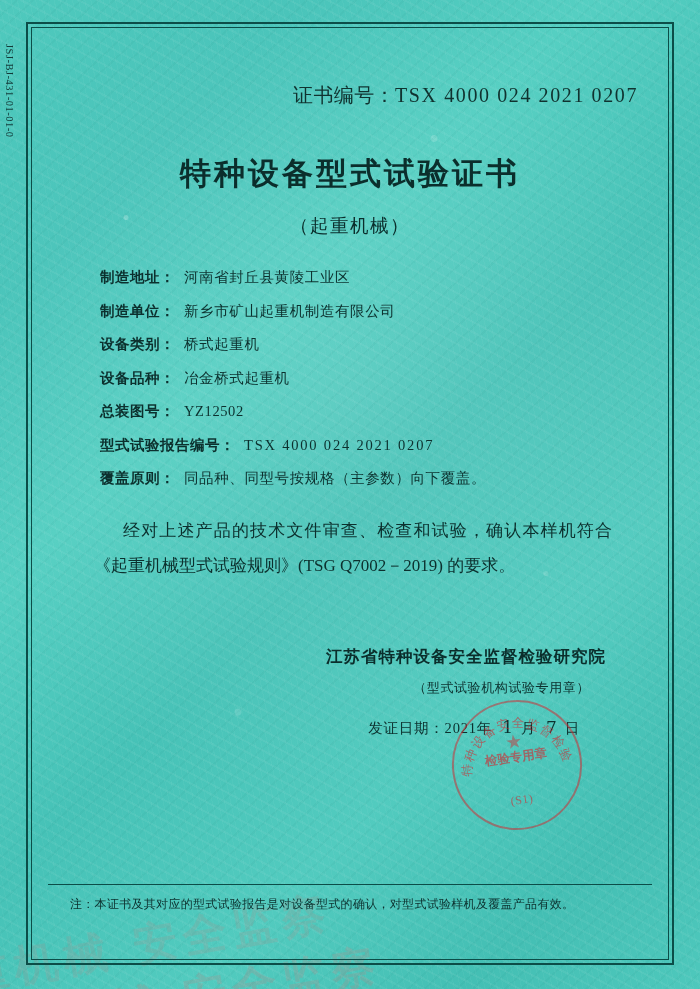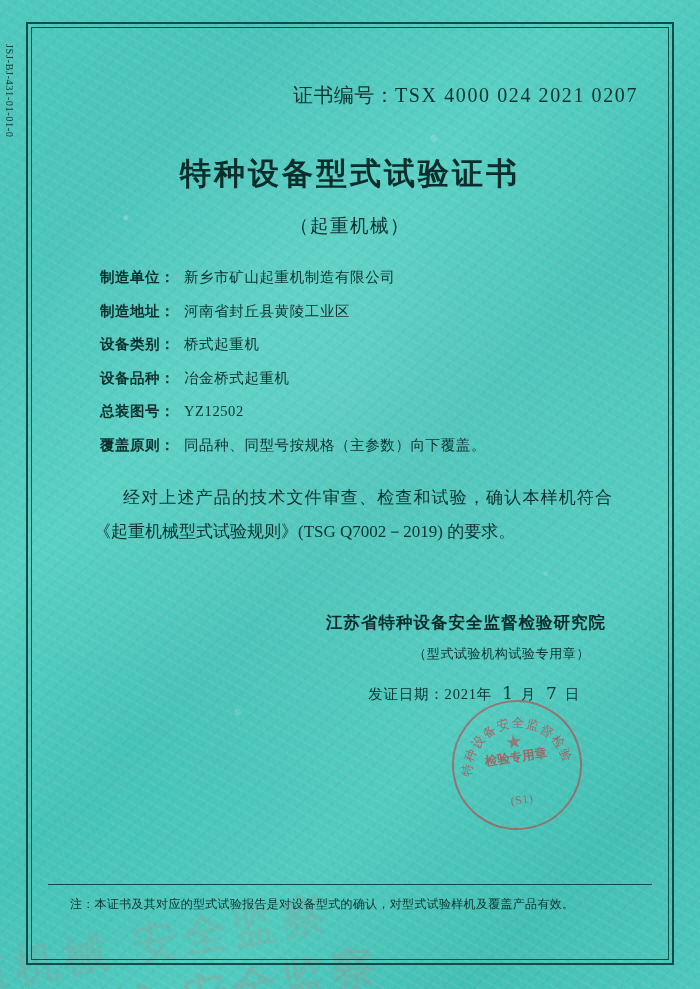--- a/index.html
+++ b/index.html
@@ -295,45 +295,49 @@
     <div class="cert-no">
       <span>证书编号：</span><span class="num">TSX 4000 024 2021 0207</span>
     </div>
 
     <div class="title">特种设备型式试验证书</div>
     <div class="subtitle">（起重机械）</div>
 
     <div class="fields">
 
       <div class="field-row">
+        <span class="field-label">制造地址：</span>
+        <span class="field-value">河南省封丘县黄陵工业区</span>
+      </div>
+
+      <div class="field-row">
         <span class="field-label">制造单位：</span>
         <span class="field-value">新乡市矿山起重机制造有限公司</span>
       </div>
 
       <div class="field-row">
-        <span class="field-label">制造地址：</span>
-        <span class="field-value">河南省封丘县黄陵工业区</span>
-      </div>
-
-      <div class="field-row">
         <span class="field-label">设备类别：</span>
         <span class="field-value">桥式起重机</span>
       </div>
 
       <div class="field-row">
         <span class="field-label">设备品种：</span>
         <span class="field-value">冶金桥式起重机</span>
       </div>
 
 
       <div class="field-row">
         <span class="field-label">总装图号：</span>
         <span class="field-value">YZ12502</span>
       </div>
 
+      <div class="field-row">
+        <span class="field-label">型式试验报告编号：</span>
+        <span class="field-value mono-space">TSX 4000 024 2021 0207</span>
+      </div>
 
       <div class="field-row">
         <span class="field-label">覆盖原则：</span>
         <span class="field-value">同品种、同型号按规格（主参数）向下覆盖。</span>
       </div>
 
     </div>
 
     <div class="body-para">经对上述产品的技术文件审查、检查和试验，确认本样机符合《起重机械型式试验规则》(TSG Q7002－2019) 的要求。</div>
 

